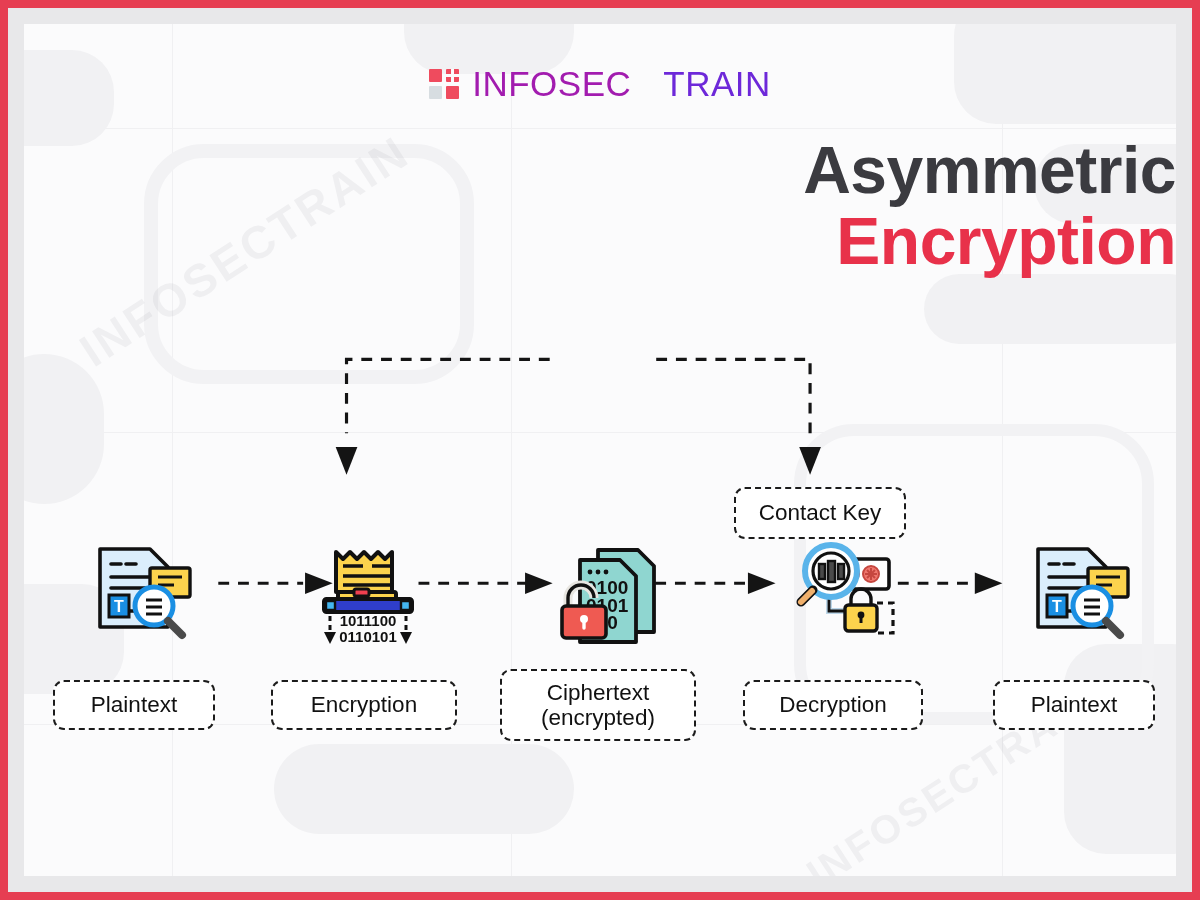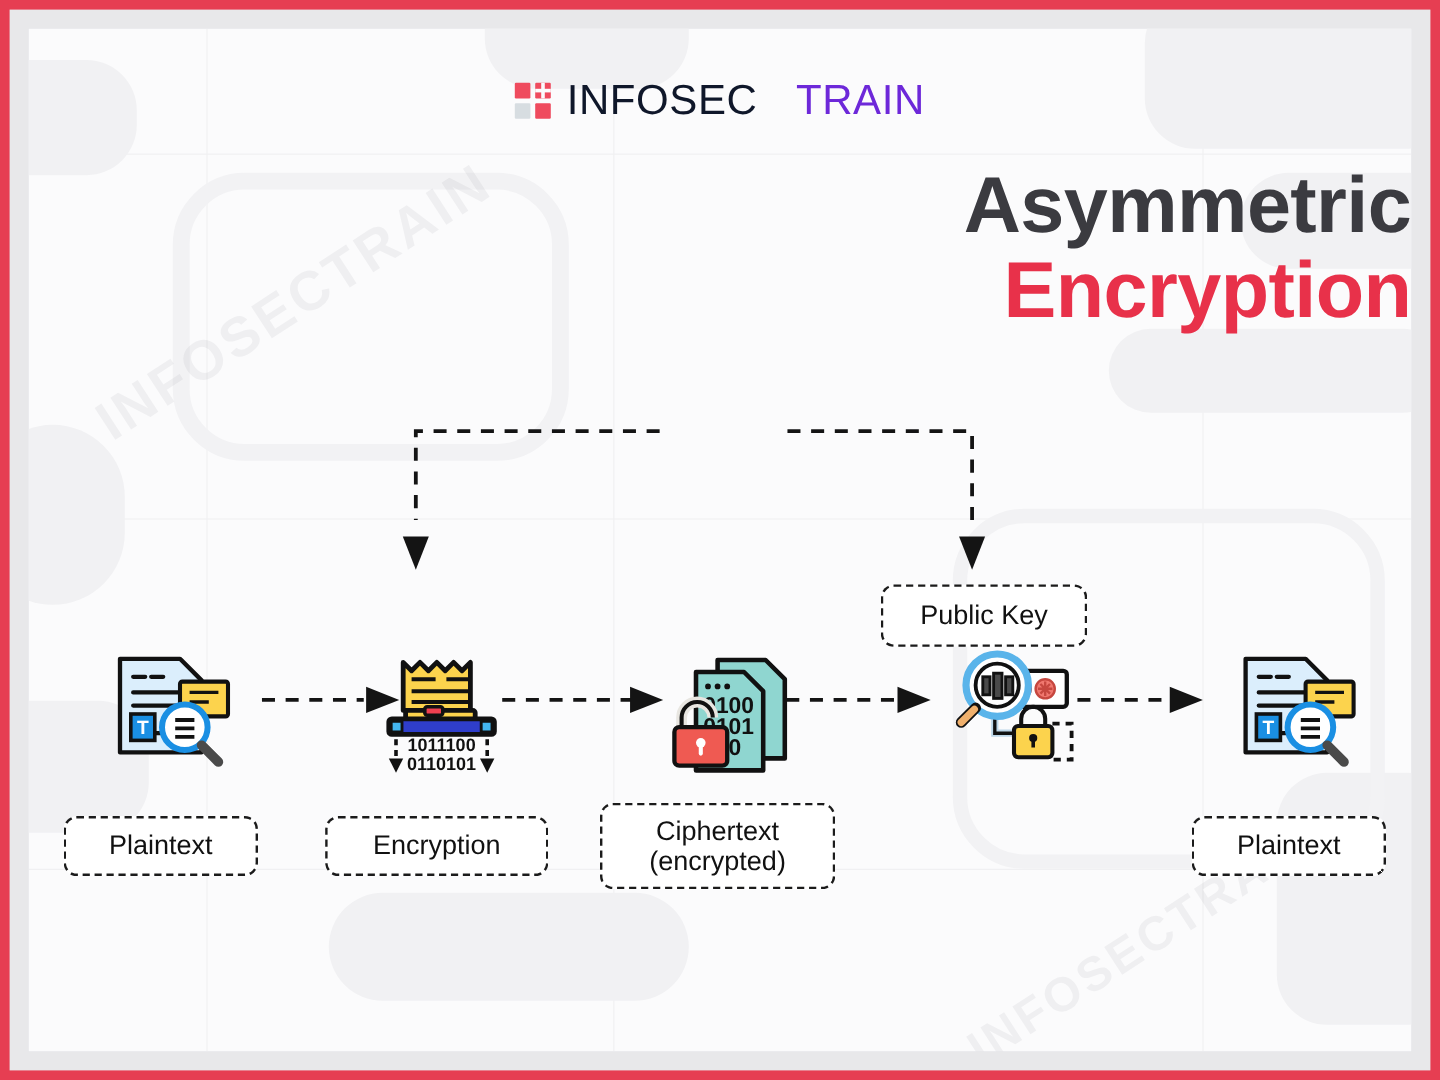--- a/index.html
+++ b/index.html
@@ -65,21 +65,21 @@
     gap: 4px;
   }
   .logo-mark i { display: block; border-radius: 1px; }
   .lm1 { background: #ef4b5e; }
   .lm2 { background: #ef4b5e; position: relative; }
   .lm2::before { content:""; position:absolute; left:50%; top:0; bottom:0; width:2.6px; margin-left:-1.3px; background:#fbfbfc; }
   .lm2::after  { content:""; position:absolute; top:50%; left:0; right:0; height:2.6px; margin-top:-1.3px; background:#fbfbfc; }
   .lm3 { background: #d7dde1; }
   .lm4 { background: #ef4b5e; }
   .logo-text { font-size: 35px; font-weight: 400; letter-spacing: 0.5px; }
-  .logo-text .d { color: #0f172a; text-align: right; }
+  .logo-text .d { color: #a21caf; text-align: right; }
   .logo-text .r { color: #6d28d9; margin-left: 32px; }
 
   .title-wrap { position: absolute; top: 112px; left: 0; right: 0; text-align: right; }
   .title-1 {
     font-size: 66px; font-weight: 700; color: #3b3b40;
     letter-spacing: -0.5px; line-height: 1.05;
   }
   .title-2 {
     font-size: 66px; font-weight: 700; color: #e8314a;
     letter-spacing: -0.5px; line-height: 1.12;
@@ -195,21 +195,21 @@
             <polygon points="313,567 285,556 285,578"></polygon>
             <polygon points="536,567 508,556 508,578"></polygon>
             <polygon points="762,567 734,556 734,578"></polygon>
             <polygon points="992,567 964,556 964,578"></polygon>
           </g>
         </svg>
 
 
 
         <div class="label" style="left:710px; top:463px; width:172px; height:52px;">
-          <span>Public Key</span>
+          <span>Contact Key</span>
         </div>
 
         <div class="icon-box" style="left:60px; top:513px; width:116px; height:108px;">
           <svg viewBox="0 0 116 108" width="116" height="108">
             <g stroke="#111111" stroke-width="3.6" stroke-linejoin="round" stroke-linecap="round">
               <path d="M16 12 h50 l18 18 v60 h-68 z" fill="#dbeefc"></path>
               <path d="M27 27 h10 M42 27 h10" fill="none"></path>
               <path d="M27 40 h44 M27 51 h44 M27 62 h12 M58 62 h13 M27 74 h44" fill="none"></path>
               <rect x="27" y="62" width="0" height="0"></rect>
             </g>
@@ -346,20 +346,23 @@
 
         <div class="label" style="left:247px; top:656px; width:186px; height:50px;">
           <span>Encryption</span>
         </div>
 
         <div class="label" style="left:476px; top:645px; width:196px; height:72px; flex-direction:column;">
           <span>Ciphertext</span>
           <span>(encrypted)</span>
         </div>
 
+        <div class="label" style="left:719px; top:656px; width:180px; height:50px;">
+          <span>Decryption</span>
+        </div>
 
         <div class="label" style="left:969px; top:656px; width:162px; height:50px;">
           <span>Plaintext</span>
         </div>
       </div>
 
 
     </div>
   </div>
 </div>

